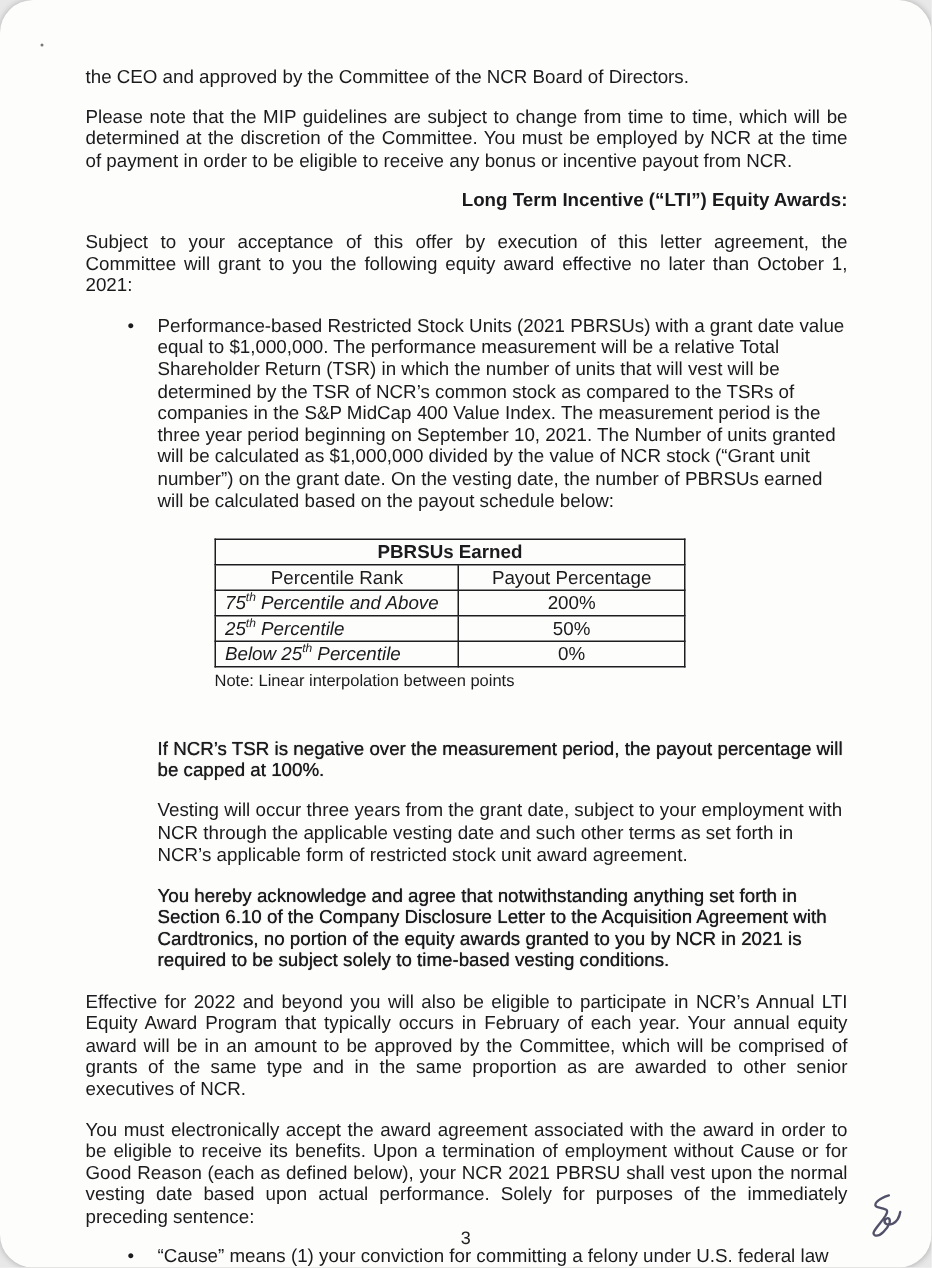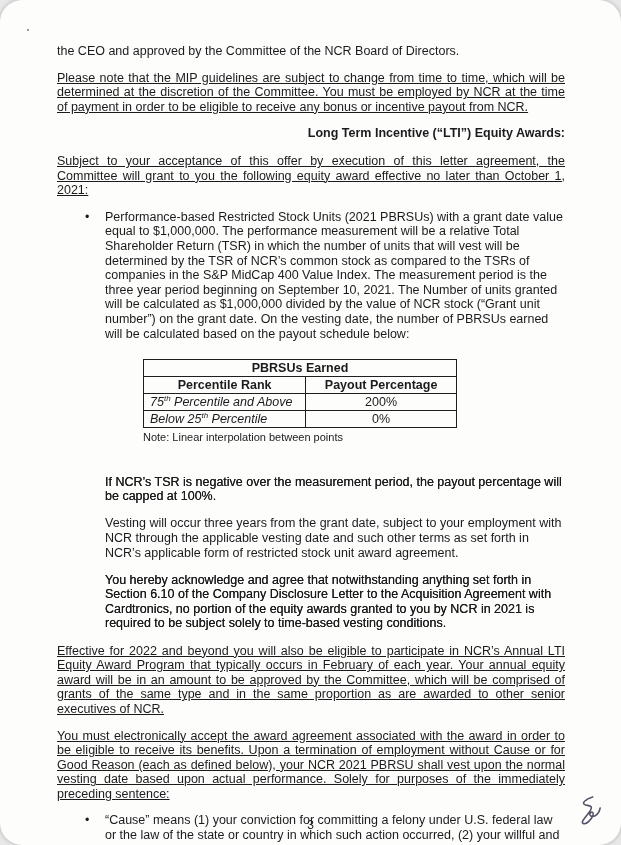--- a/index.html
+++ b/index.html
@@ -11,37 +11,37 @@
     font-family:"Liberation Sans",sans-serif;
     color:#1b1b1d;
     font-size:12.5px;
     line-height:14.6px;
     box-sizing:border-box;
     padding:44px 56px 0 57px;
     overflow:hidden;
     box-shadow:0 0 4px rgba(0,0,0,.25);
     border-radius:22px;
   }
-  .para{margin:0 0 12px;text-align:justify;text-decoration:underline;}
+  .para{margin:0 0 12px;text-align:justify;}
   .carryover{margin:0 0 12px;text-align:left;}
   .heading{font-weight:bold;margin:2px 0 13px;text-align:right;}
   .bullet-row{display:flex;margin:0 0 10px;}
   .bullet-dot{width:20px;margin-left:28px;flex:0 0 auto;}
   .bullet-text{width:462px;text-align:left;}
   .indent{margin-left:48px;width:462px;text-align:left;}
   .pay-table{border-collapse:collapse;margin:18px 0 2px 86px;width:314px;}
   .pay-table td,.pay-table th{
     border:1.6px solid #1e1e20;
     padding:0 6px;
     height:16px;
     font-size:12.5px;
     line-height:15px;
   }
   .pay-table .title-cell{font-weight:bold;text-align:center;}
-  .pay-table .head-cell{font-weight:bold;text-align:center;}
+  .pay-table .head-cell{font-weight:normal;text-align:center;}
   .pay-table .rank-cell{text-align:left;width:152px;font-style:italic;}
   .pay-table .payout-cell{text-align:center;width:140px;}
   .table-note{margin:2px 0 30px 86px;font-size:11px;text-align:left;}
   .sup{font-size:8px;vertical-align:super;line-height:0;}
   .page-number{
     position:absolute;left:0;right:0;bottom:12px;
     text-align:center;font-size:12px;color:#222;
   }
   .signature{
     position:absolute;right:14px;bottom:6px;
@@ -80,20 +80,24 @@
       </tr>
       <tr>
         <td class="head-cell">Percentile Rank</td>
         <td class="head-cell">Payout Percentage</td>
       </tr>
       <tr>
         <td class="rank-cell"><span>75</span><span class="sup">th</span><span> Percentile and Above</span></td>
         <td class="payout-cell">200%</td>
       </tr>
       <tr>
+        <td class="rank-cell"><span>25</span><span class="sup">th</span><span> Percentile</span></td>
+        <td class="payout-cell">50%</td>
+      </tr>
+      <tr>
         <td class="rank-cell"><span>Below 25</span><span class="sup">th</span><span> Percentile</span></td>
         <td class="payout-cell">0%</td>
       </tr>
     </tbody>
   </table>
 
   <p class="table-note">Note:  Linear interpolation between points</p>
 
   <p class="indent ink-heavy">If NCR’s TSR is negative over the measurement period, the payout percentage will be capped at 100%.</p>
 

